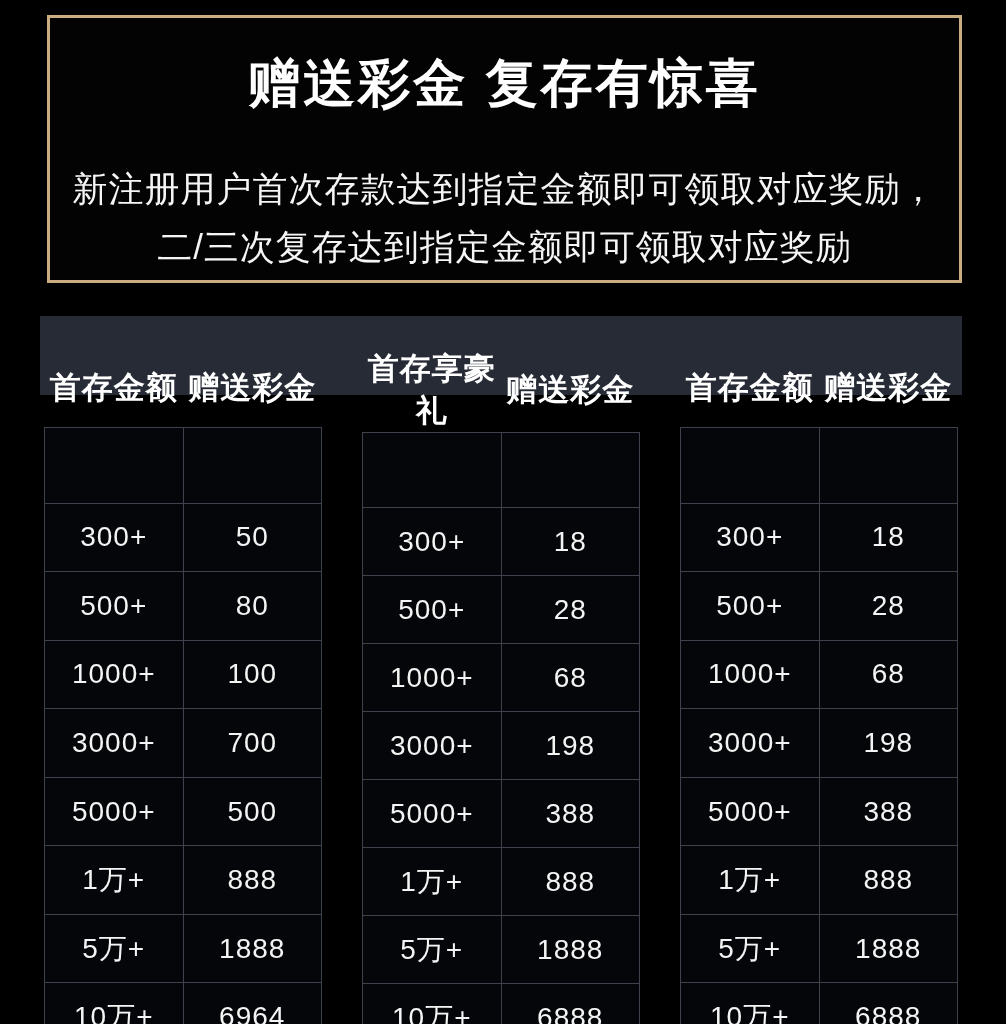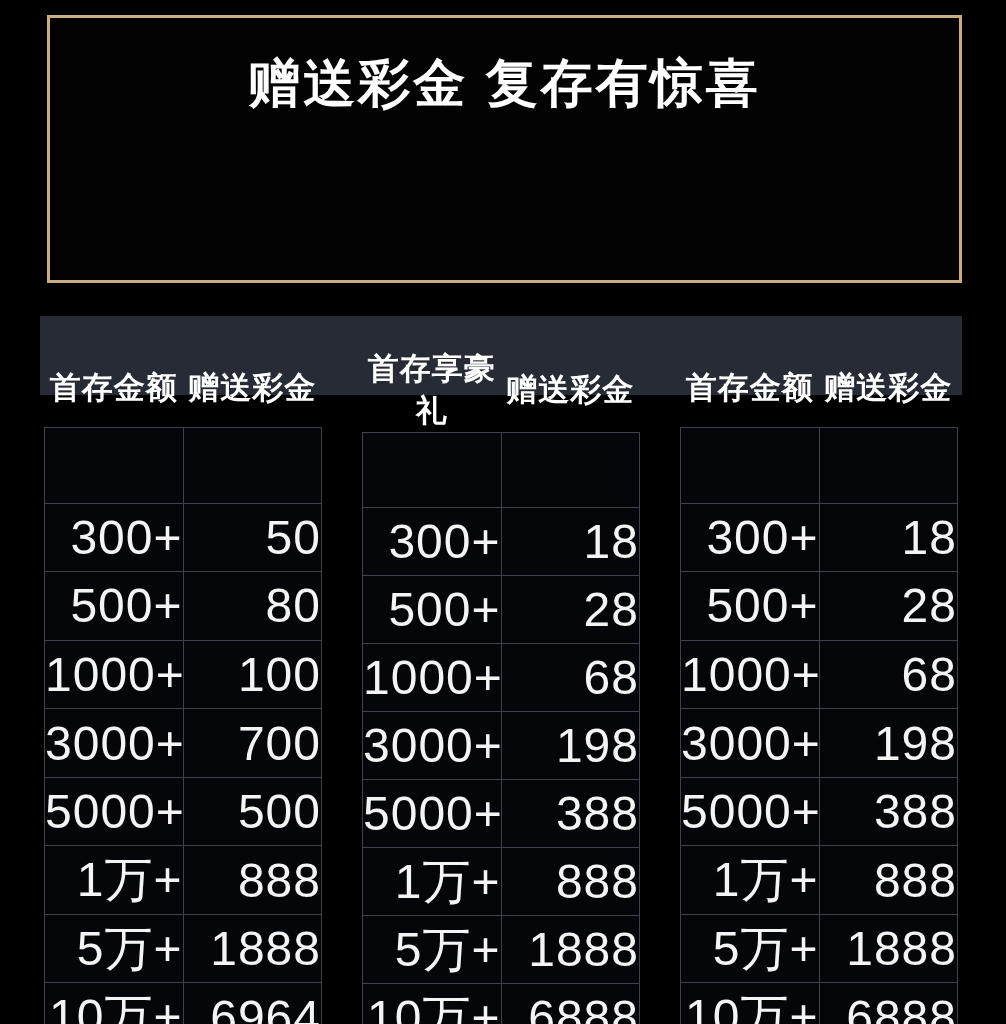--- a/index.html
+++ b/index.html
@@ -84,36 +84,40 @@
     text-align: center;
     vertical-align: middle;
     letter-spacing: 1px;
   }
   table.promo tbody td {
     height: 67px;
     padding: 0;
     border: 1px solid #3d424c;
     background: #05060a;
     color: #f4f4f4;
-    font-size: 48px;
-    text-align: right;
+    font-size: 28px;
+    text-align: center;
     vertical-align: middle;
     letter-spacing: 1px;
   }
   table.promo tbody tr.empty td {
     height: 74px;
   }
 </style>
 </head>
 <body>
 
 <div class="page">
 
   <div class="banner">
     <div class="banner-title">赠送彩金 复存有惊喜</div>
+    <div class="banner-desc">
+      <div>新注册用户首次存款达到指定金额即可领取对应奖励，</div>
+      <div>二/三次复存达到指定金额即可领取对应奖励</div>
+    </div>
   </div>
 
   <div class="tables-wrap">
     <div class="header-band"></div>
     <div class="tables">
 
       <table class="promo">
         <thead>
           <tr>
             <th>首存金额</th>

